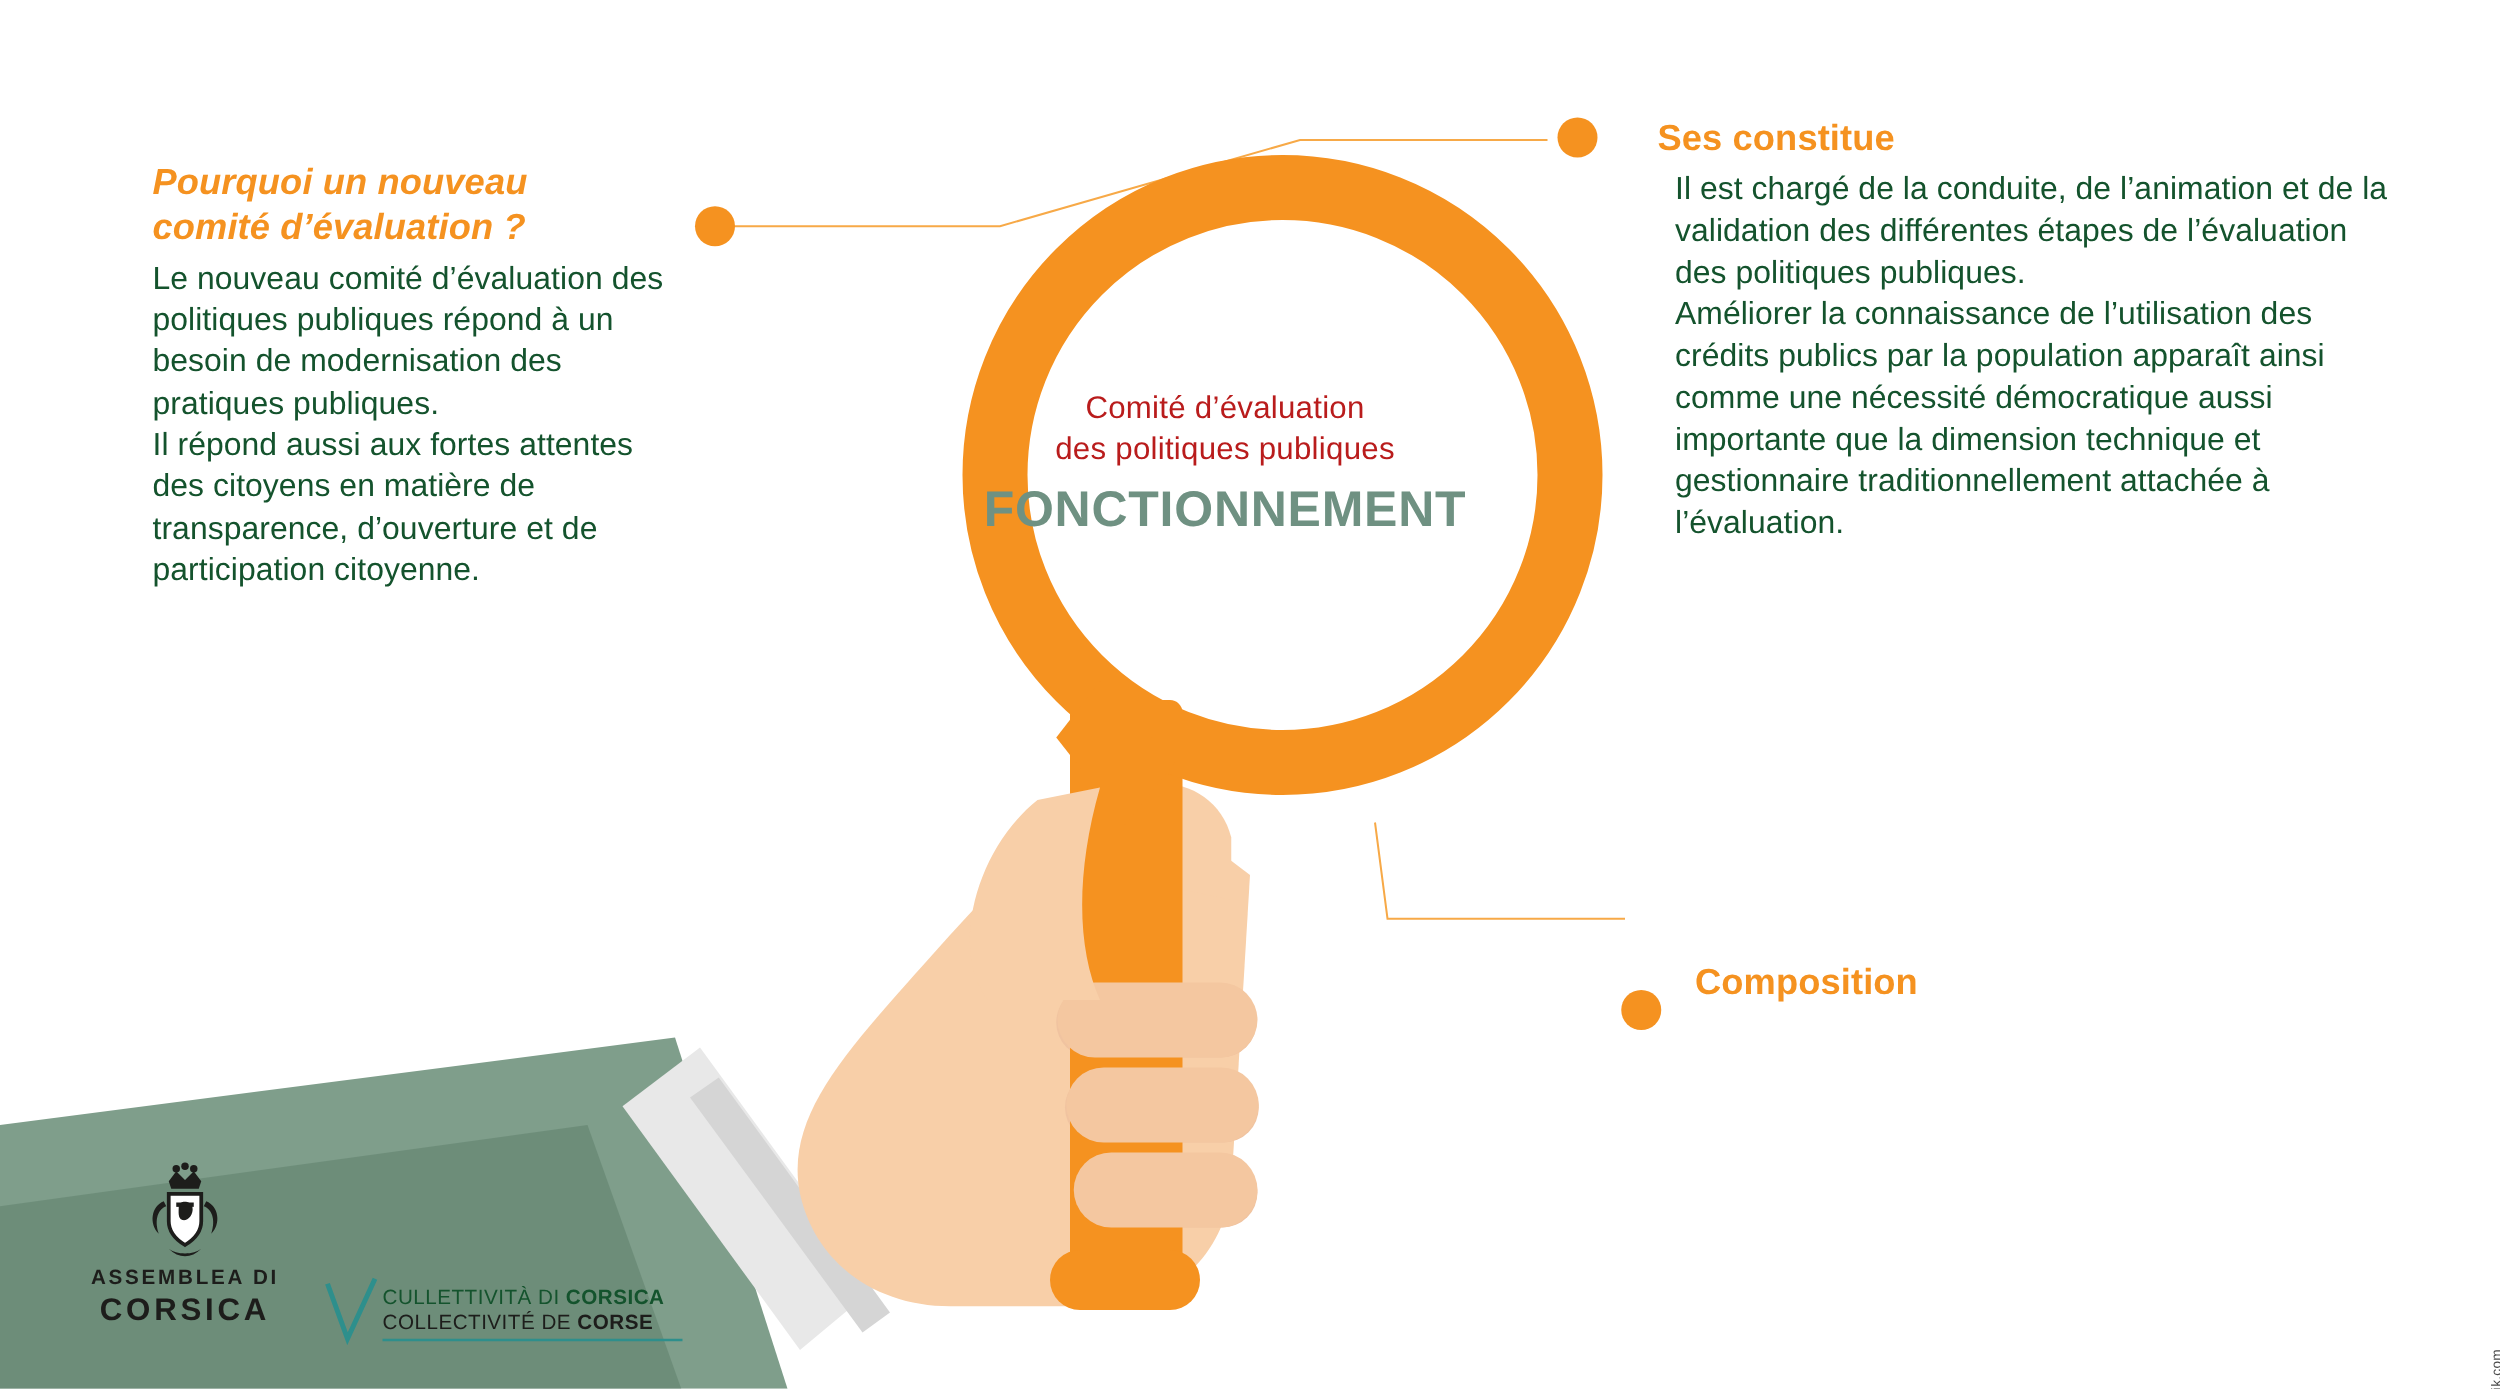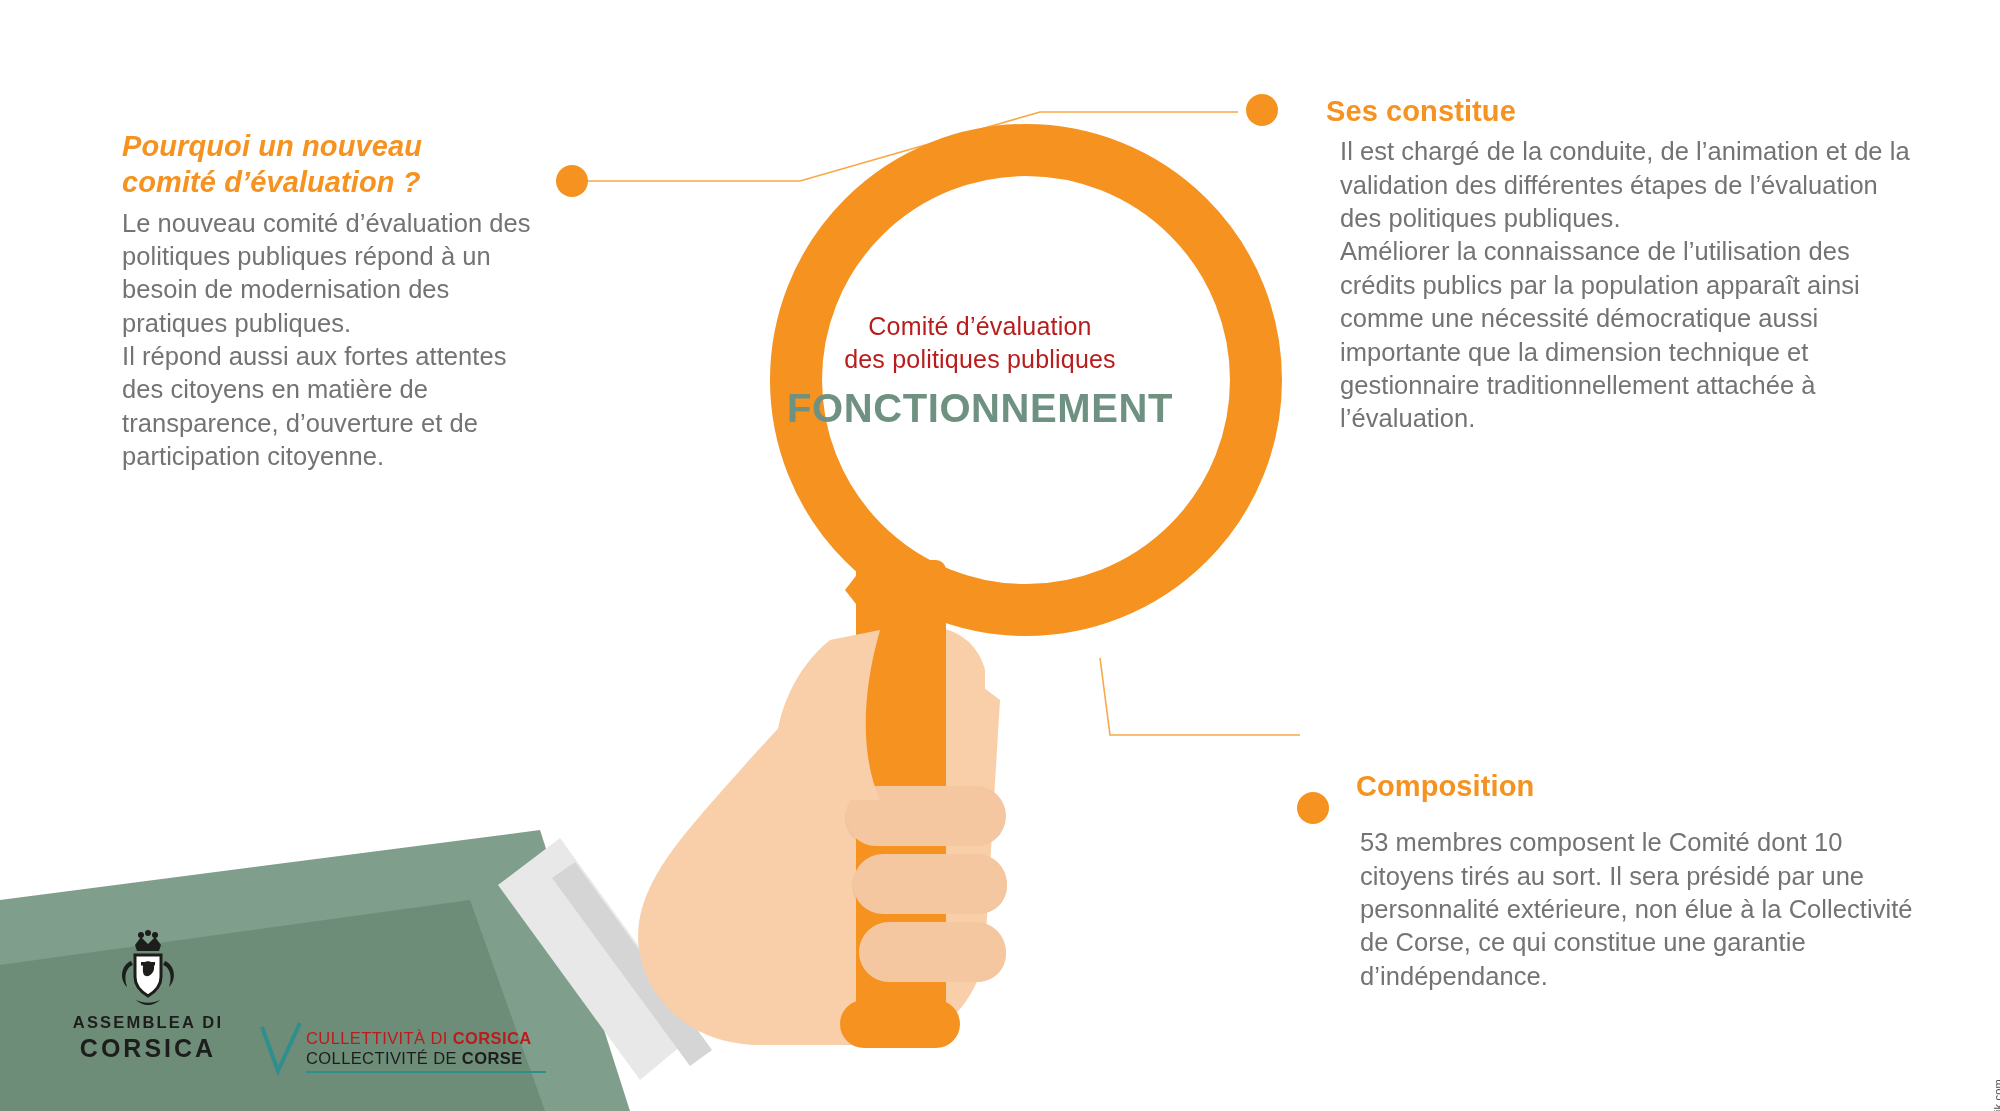--- a/index.html
+++ b/index.html
@@ -50,21 +50,21 @@
   .block h2 {
     margin: 0 0 4px 0;
     color: #f59220;
     font-size: 29px;
     font-weight: bold;
     line-height: 1.25;
     letter-spacing: 0.1px;
   }
   .block p {
     margin: 0;
-    color: #737373;
+    color: #14532d;
     font-size: 25.5px;
     line-height: 1.31;
     letter-spacing: 0.05px;
   }
 
   #block-why  { left: 122px; top: 128px; width: 430px; }
   #block-why h2 { width: 360px; font-style: italic; }
   #block-why p  { margin-top: 6px; width: 420px; }
 
   #block-missions { left: 1322px; top: 93px; width: 580px; }
@@ -91,21 +91,21 @@
   .logo-assemblea .l2 {
     font-size: 25px; letter-spacing: 3px; font-weight: 600; margin-top: 2px;
   }
   .logo-cdc {
     position: absolute;
     left: 258px; bottom: 86px;
     width: 290px;
   }
   .logo-cdc .cdc-text { position: absolute; left: 48px; top: 4px; }
   .logo-cdc .cdc-l1 {
-    font-size: 16.5px; letter-spacing: 0.4px; color: #b91c1c;
+    font-size: 16.5px; letter-spacing: 0.4px; color: #14532d;
     white-space: nowrap;
   }
   .logo-cdc .cdc-l1 b { font-weight: bold; }
   .logo-cdc .cdc-l2 {
     font-size: 16.5px; letter-spacing: 0.4px; color: #1d1d1b;
     white-space: nowrap; margin-top: 1px;
   }
   .logo-cdc .cdc-l2 b { font-weight: bold; }
   .logo-cdc .cdc-rule {
     position: absolute; left: 48px; top: 46px; width: 240px; height: 1.5px;
@@ -197,21 +197,20 @@
   </div>
 
   <div class="block" id="block-missions">
     <h2>Ses constitue</h2>
     <p style="white-space: pre-line;">Il est chargé de la conduite, de l’animation et de la validation des différentes étapes de l’évaluation des politiques publiques.
 Améliorer la connaissance de l’utilisation des crédits publics par la population apparaît ainsi comme une nécessité démocratique aussi importante que la dimension technique et gestionnaire traditionnellement attachée à l’évaluation.</p>
   </div>
 
   <div class="block" id="block-composition">
     <h2>Composition</h2>
-    <p>53 membres composent le Comité dont 10 citoyens tirés au sort. Il sera présidé par une personnalité extérieure, non élue à la Collectivité de Corse, ce qui constitue une garantie d’indépendance.</p>
   </div>
 
   <div class="logo-strip">
 
     <div class="logo-assemblea">
       <svg class="crest" width="86" height="78" viewBox="0 0 86 78">
 
         <path d="M30 16 L36 8 L43 15 L50 8 L56 16 L54 22 L32 22 Z" fill="#1d1d1b"></path>
         <circle cx="36" cy="6" r="3" fill="#1d1d1b"></circle>
         <circle cx="43" cy="4" r="3" fill="#1d1d1b"></circle>

